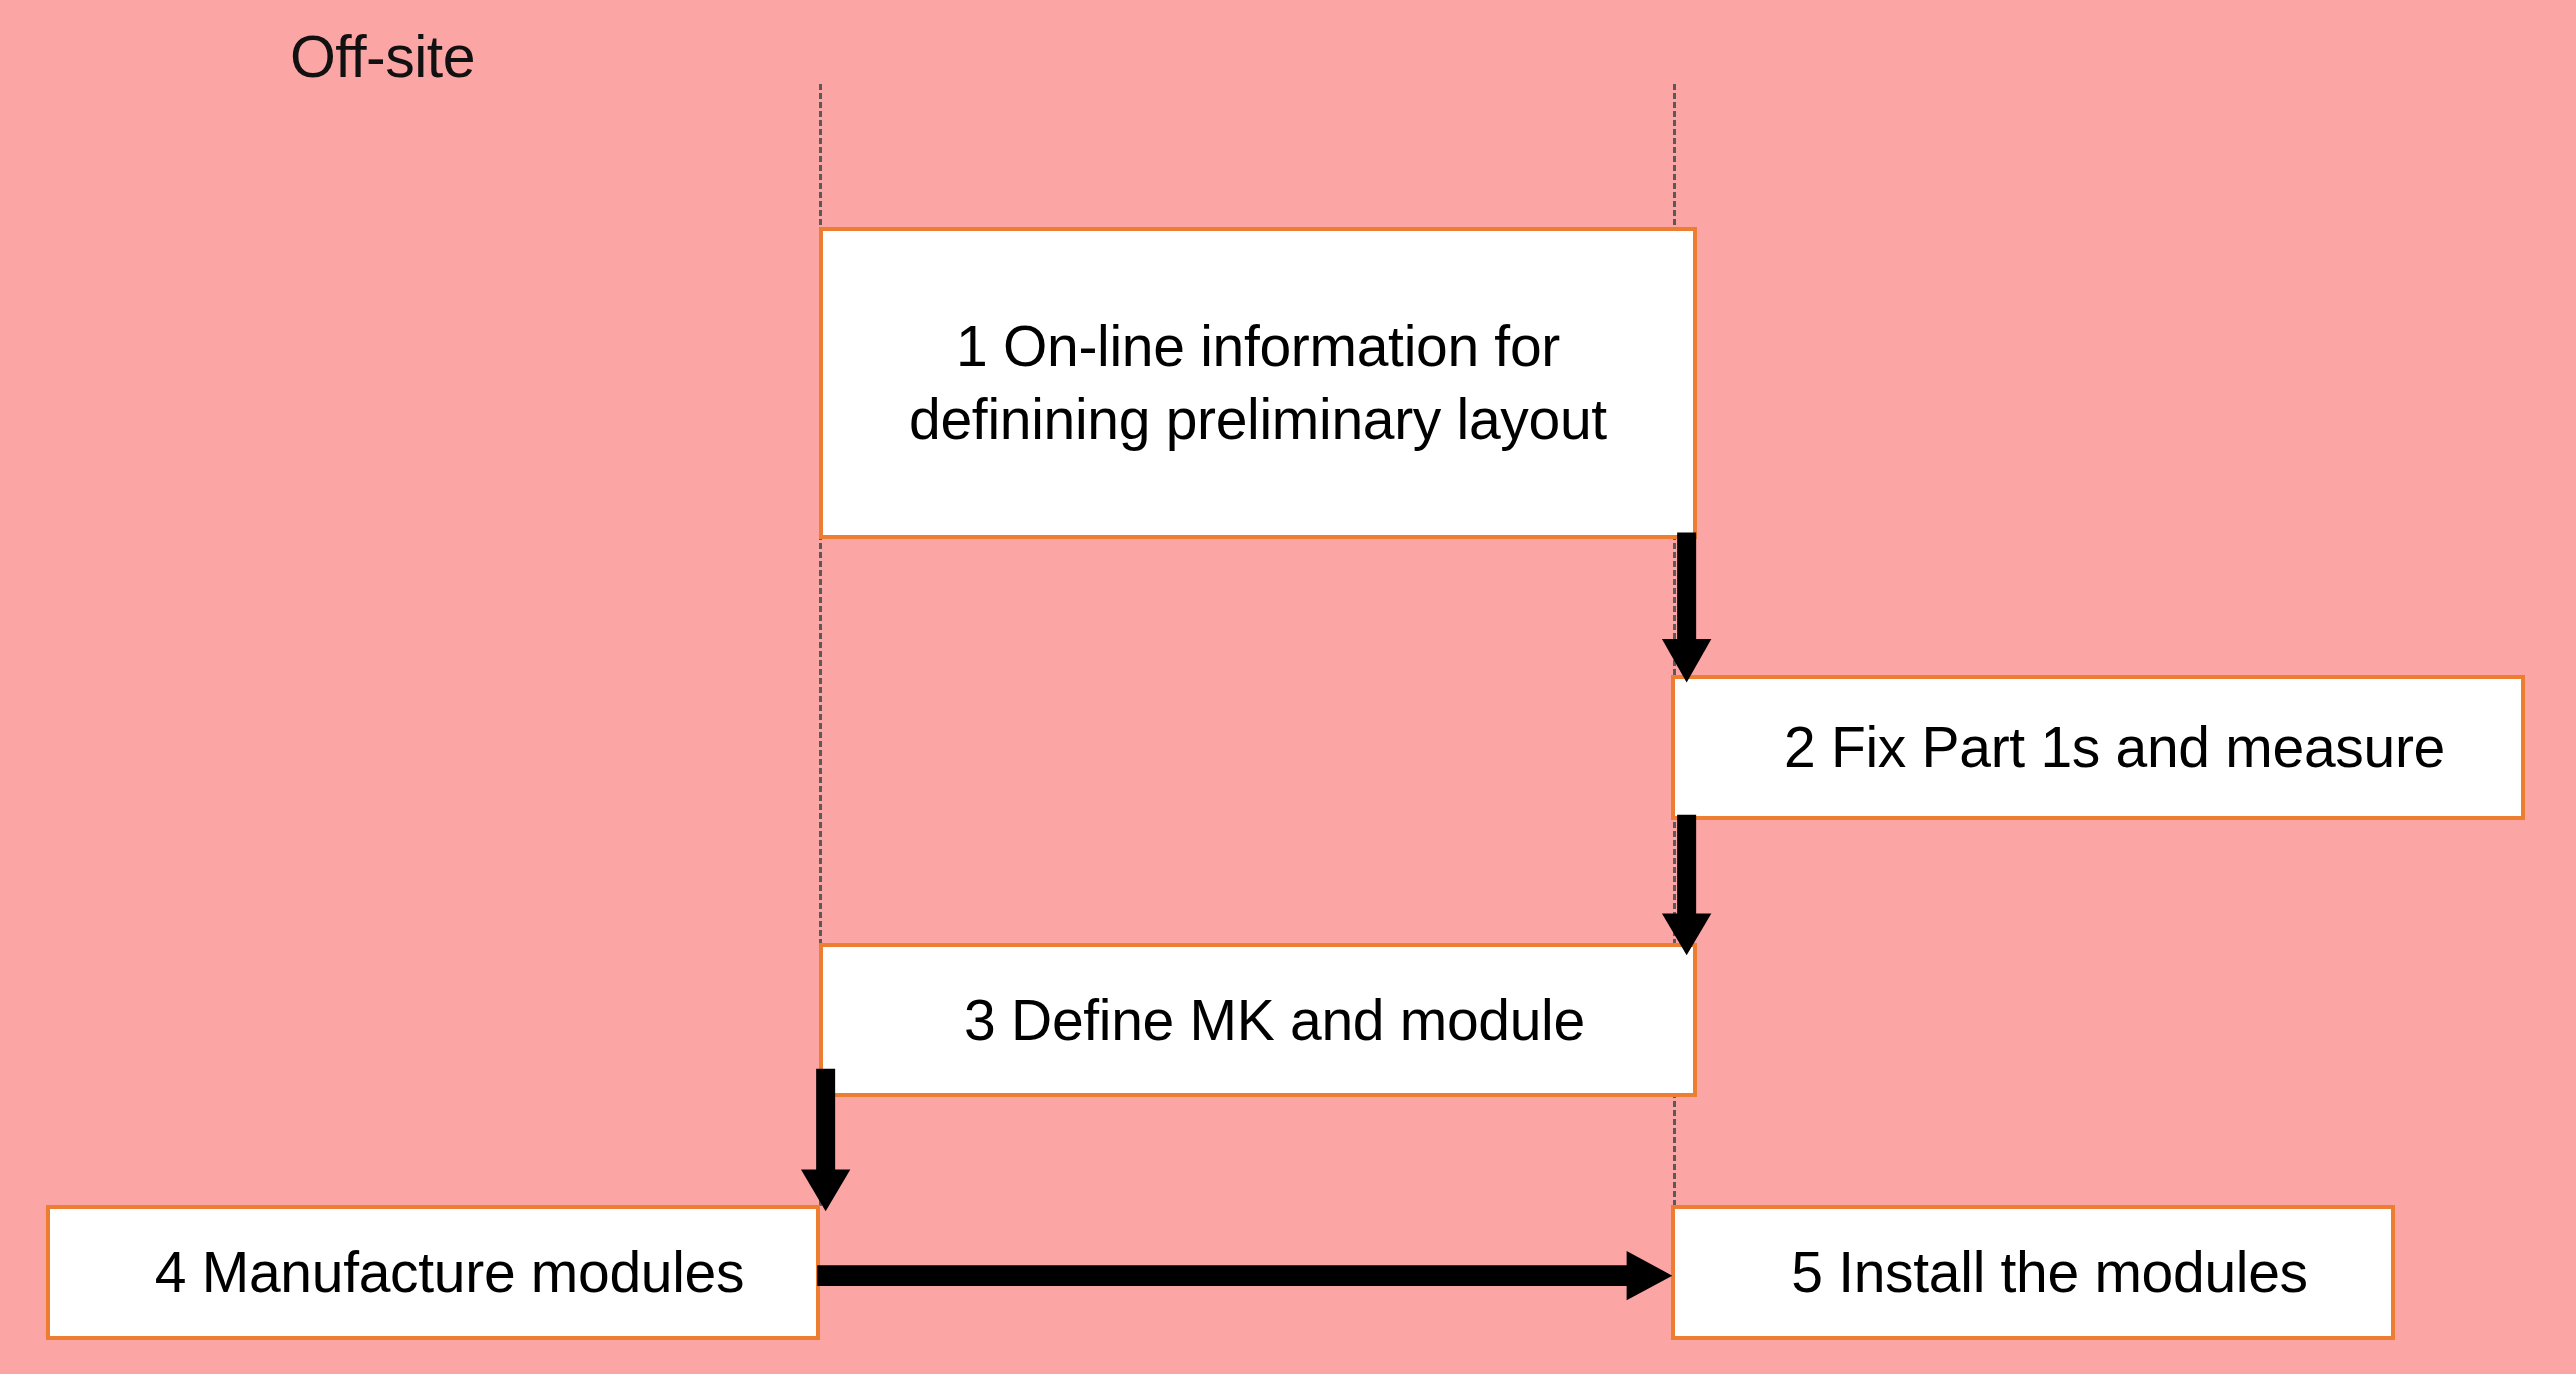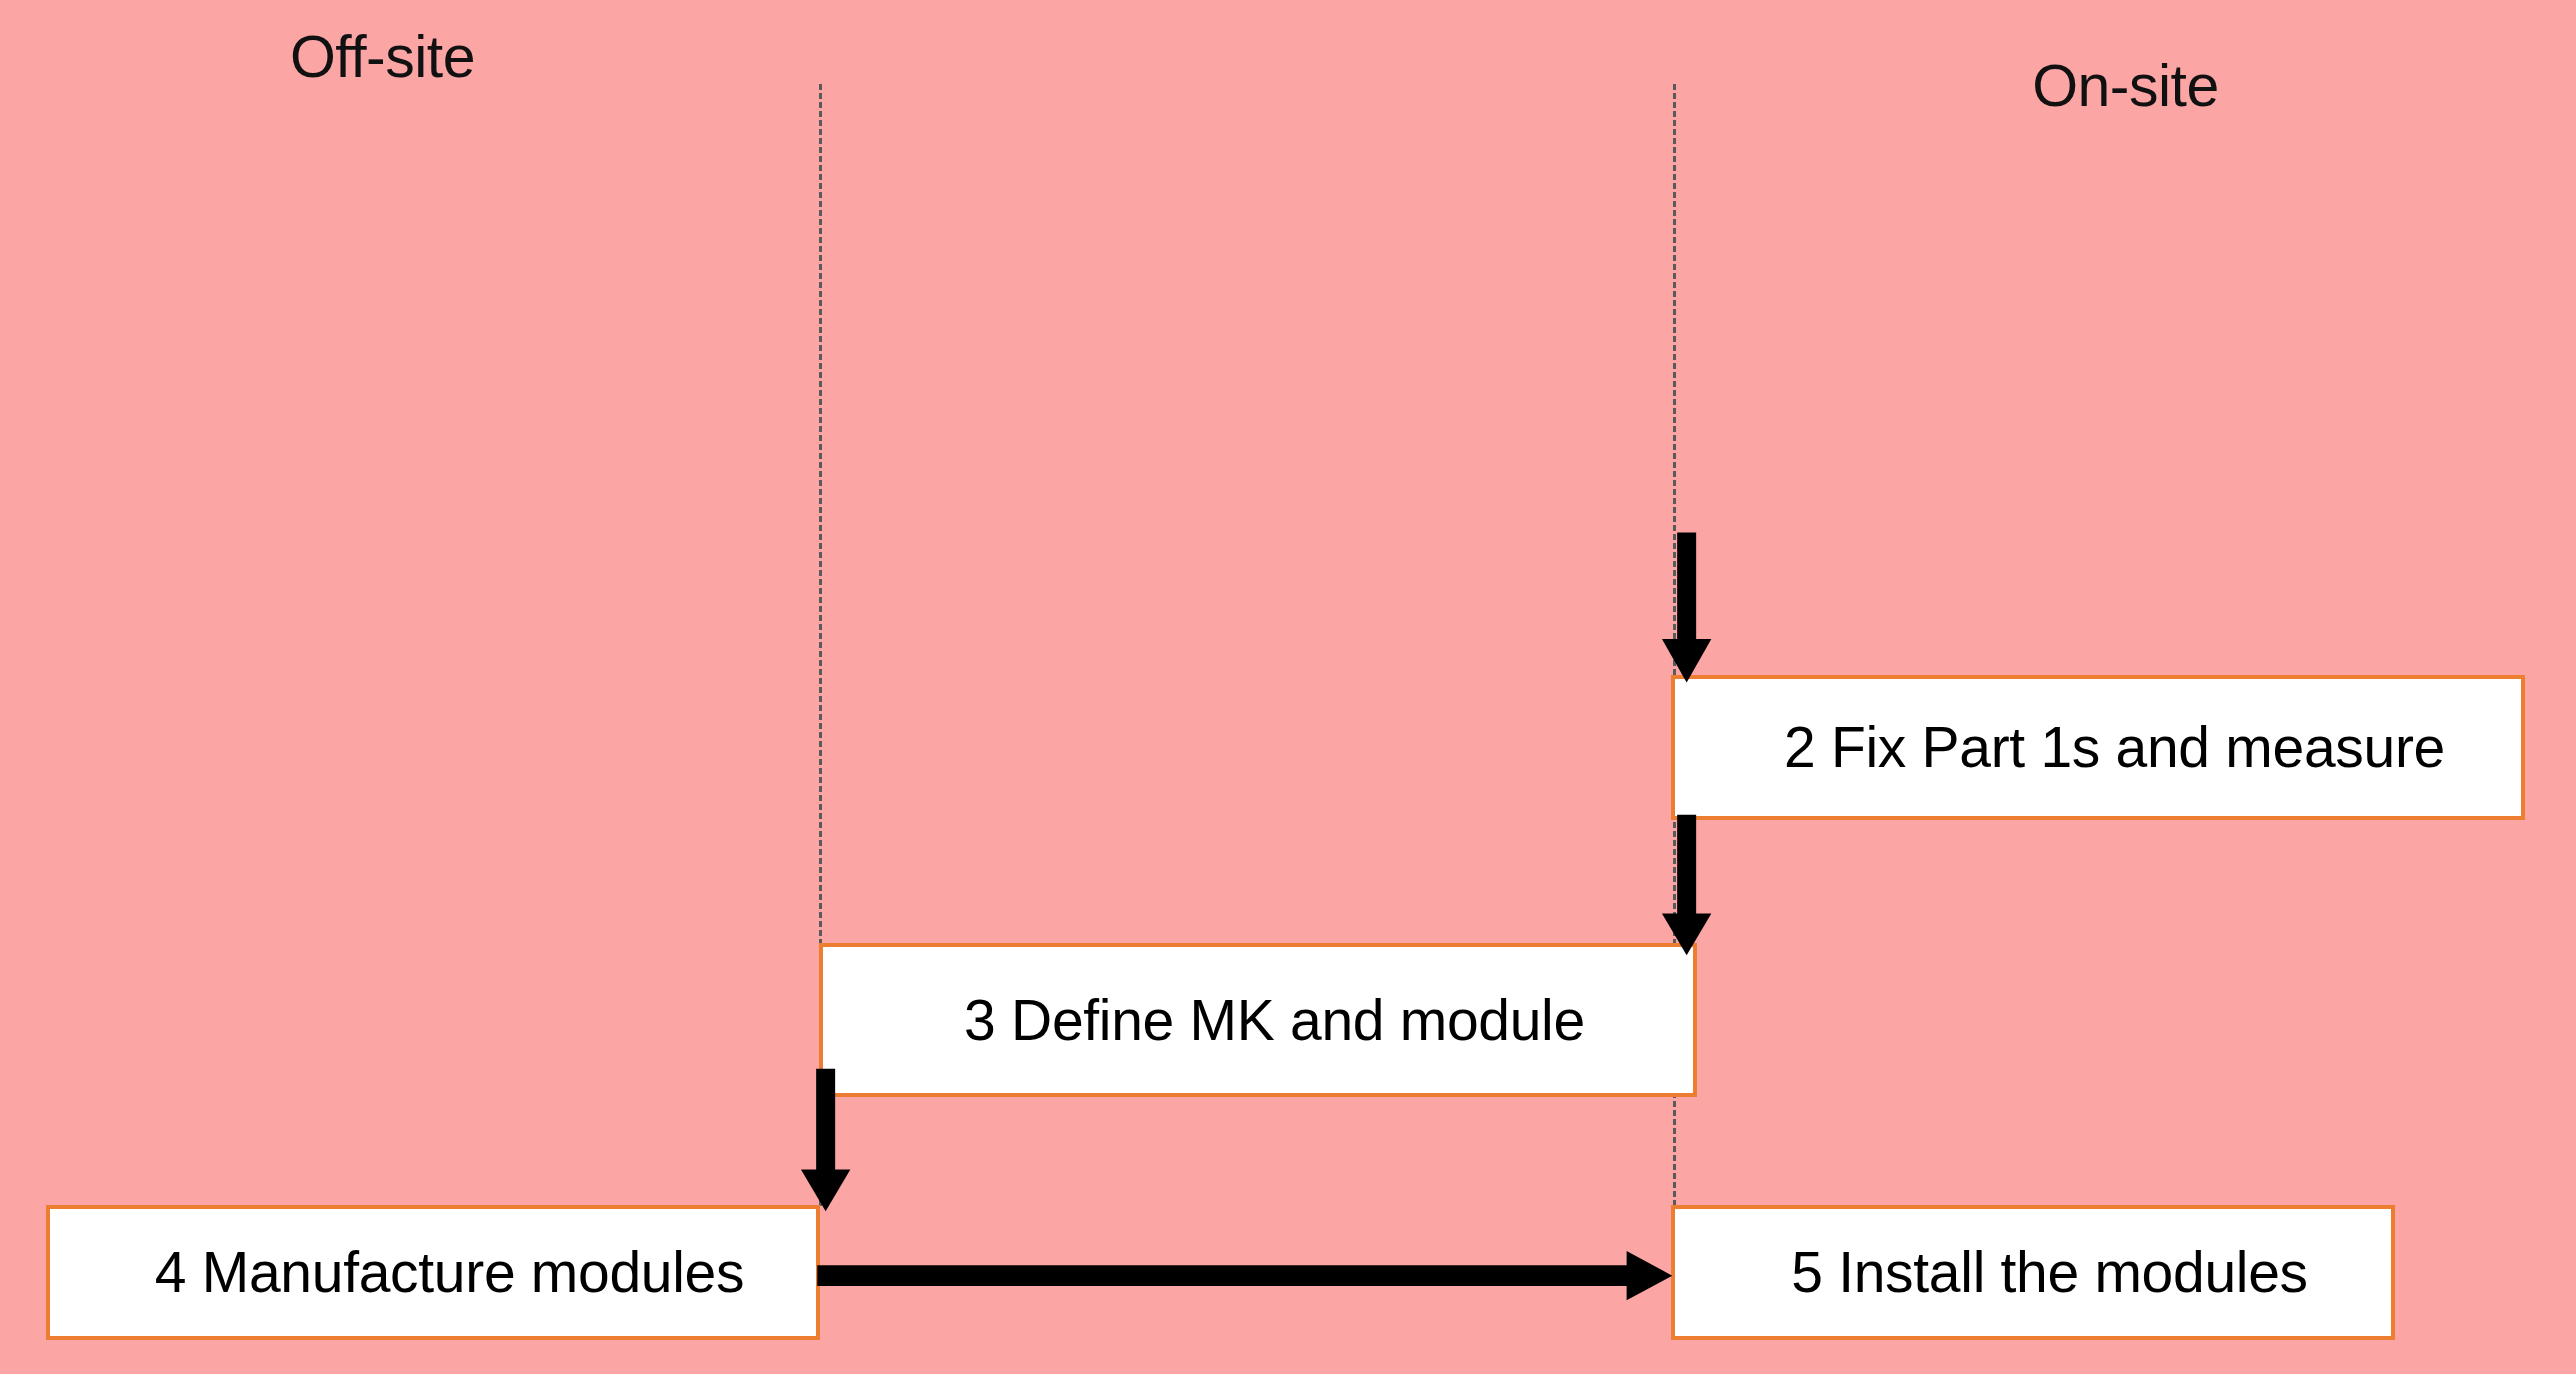--- a/index.html
+++ b/index.html
@@ -85,26 +85,28 @@
   #connector-4-5 { left: 814px;  top: 1250px; width: 871px; height: 57px; }
 </style>
 </head>
 <body>
 
 <div id="canvas">
 
   <div class="lane-header" id="lane-header-offsite">Off-site</div>
 
 
-  <div class="lane-header" id="lane-header-onsite">On-site</div>
 
   <div class="lane-divider" id="lane-divider-left"></div>
 
   <div class="lane-divider" id="lane-divider-right"></div>
 
+  <div class="process-box box-center" id="box-1">
+    <div class="box-label">1 On-line information for definining preliminary layout</div>
+  </div>
 
   <div class="process-box box-left" id="box-2">
     <div class="box-label">2 Fix Part 1s and measure</div>
   </div>
 
   <div class="process-box box-left" id="box-3">
     <div class="box-label">3 Define MK and module</div>
   </div>
 
   <div class="process-box box-left" id="box-4">

